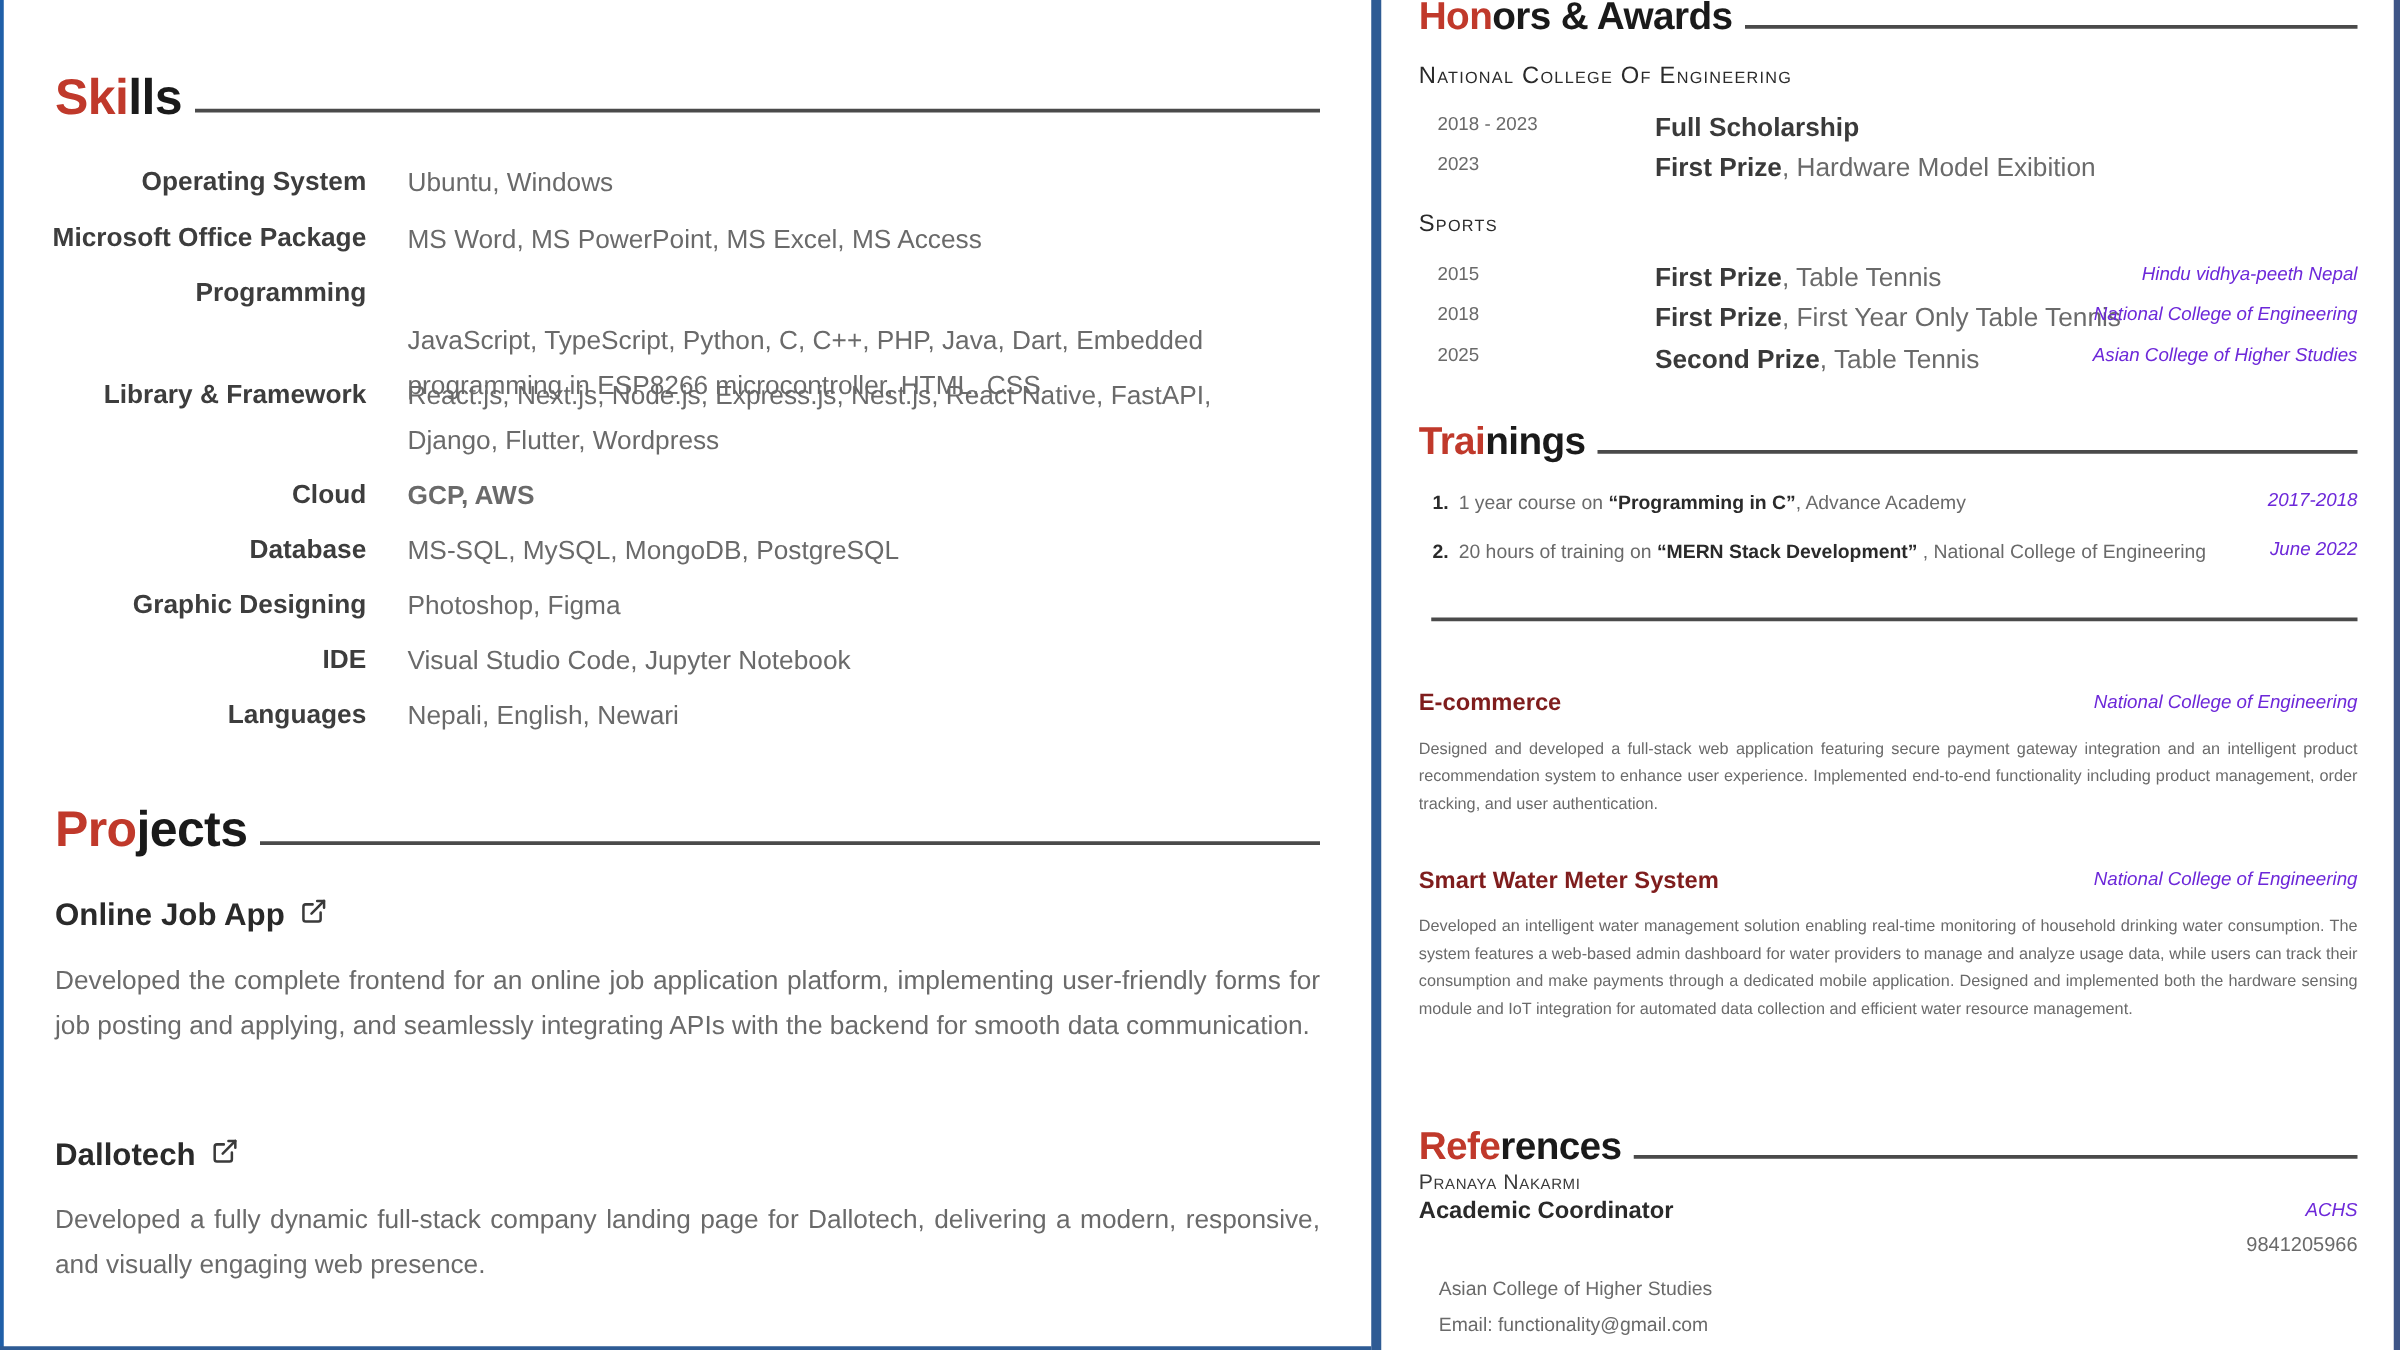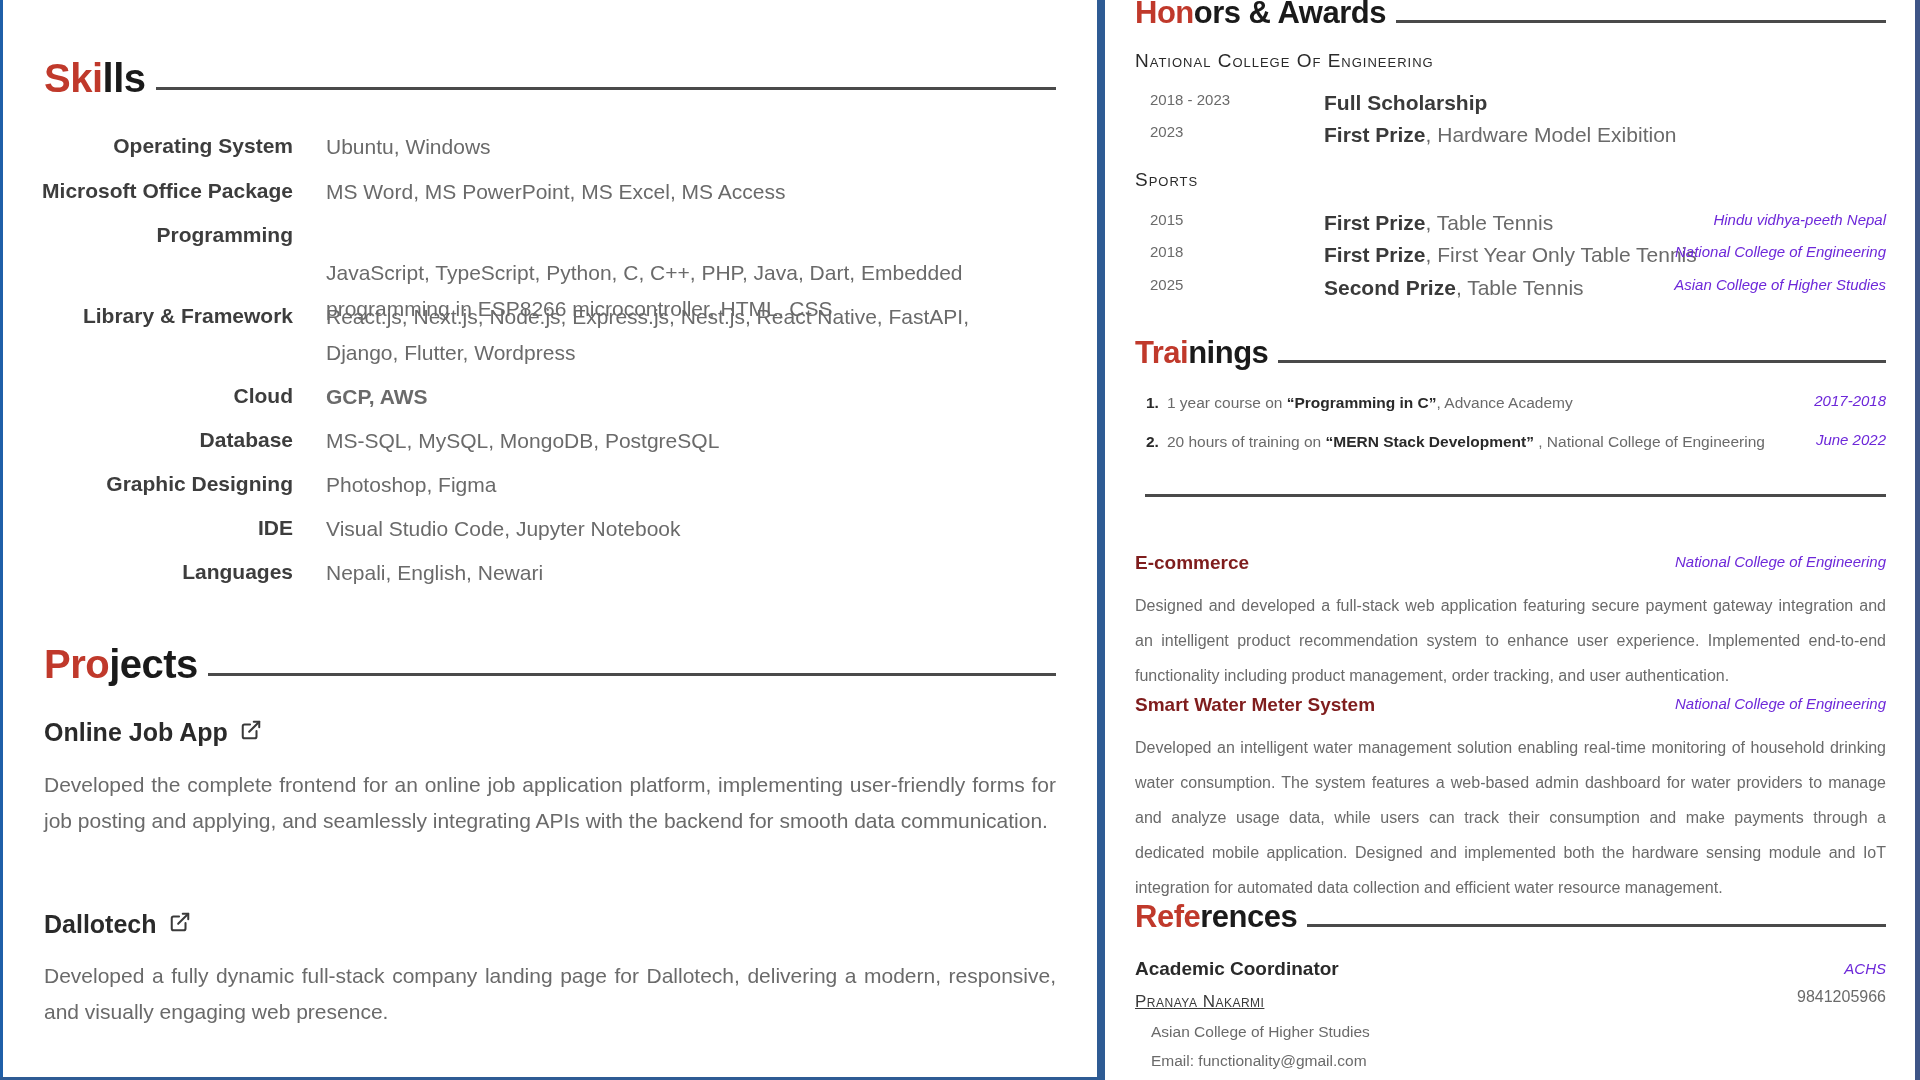--- a/index.html
+++ b/index.html
@@ -30,21 +30,21 @@
   .r-year { position: absolute; left: 1150px; font-size: 15px; color: #6a6a6a; }
   .r-text { position: absolute; left: 1292px; font-size: 21px; color: #6a6a6a; white-space: nowrap; margin-left: 32px; }
   .r-text b { color: #3a3a3a; }
   .r-place { position: absolute; right: 34px; font-size: 15px; color: #6d28d9; font-style: italic; white-space: nowrap; }
 
   .t-item { position: absolute; left: 1146px; font-size: 15.5px; color: #6a6a6a; white-space: nowrap; }
   .t-item .num { color: #2a2a2a; font-weight: bold; margin-right: 8px; }
   .t-item b { color: #2a2a2a; }
 
   .ap-title { position: absolute; left: 1135px; font-size: 19px; font-weight: bold; color: #7f1d1d; }
-  .ap-desc { position: absolute; left: 1135px; width: 751px; font-size: 16px; color: #6a6a6a; line-height: 35px; text-align: justify; }
+  .ap-desc { position: absolute; left: 1135px; width: 751px; font-size: 13px; color: #6a6a6a; line-height: 22px; text-align: justify; }
 
   .ref-role { position: absolute; left: 1135px; font-size: 19px; font-weight: bold; color: #2a2a2a; }
   .ref-name { position: absolute; left: 1135px; font-size: 17px; color: #3a3a3a; font-variant: small-caps; letter-spacing: 0.5px; }
   .ref-line { position: absolute; left: 1151px; font-size: 15.5px; color: #6a6a6a; }
   .ref-phone { position: absolute; right: 34px; font-size: 16px; color: #6a6a6a; }
 </style>
 </head>
 <body>
 
 <div class="left-edge"></div>
@@ -159,16 +159,16 @@
 <div class="r-place" style="top:695px;">National College of Engineering</div>
 <div class="ap-desc" style="top:730px;">Developed an intelligent water management solution enabling real-time monitoring of household drinking water consumption. The system features a web-based admin dashboard for water providers to manage and analyze usage data, while users can track their consumption and make payments through a dedicated mobile application. Designed and implemented both the hardware sensing module and IoT integration for automated data collection and efficient water resource management.</div>
 
 <div class="sec-head mid" style="left:1135px; top:900px; width:751px;">
   <span class="title"><span class="accent">Refe</span><span>rences</span></span>
   <span class="rule"></span>
 </div>
 
 <div class="ref-role" style="top:958px;">Academic Coordinator</div>
 <div class="r-place" style="top:960px;">ACHS</div>
-<div class="ref-name" style="top:992px;text-decoration:underline;">Pranaya Nakarmi</div>
+<div class="ref-name" style="top:936px;">Pranaya Nakarmi</div>
 <div class="ref-phone" style="top:988px;">9841205966</div>
 <div class="ref-line" style="top:1023px;">Asian College of Higher Studies</div>
 <div class="ref-line" style="top:1052px;">Email: functionality@gmail.com</div>
 
 </body></html>

